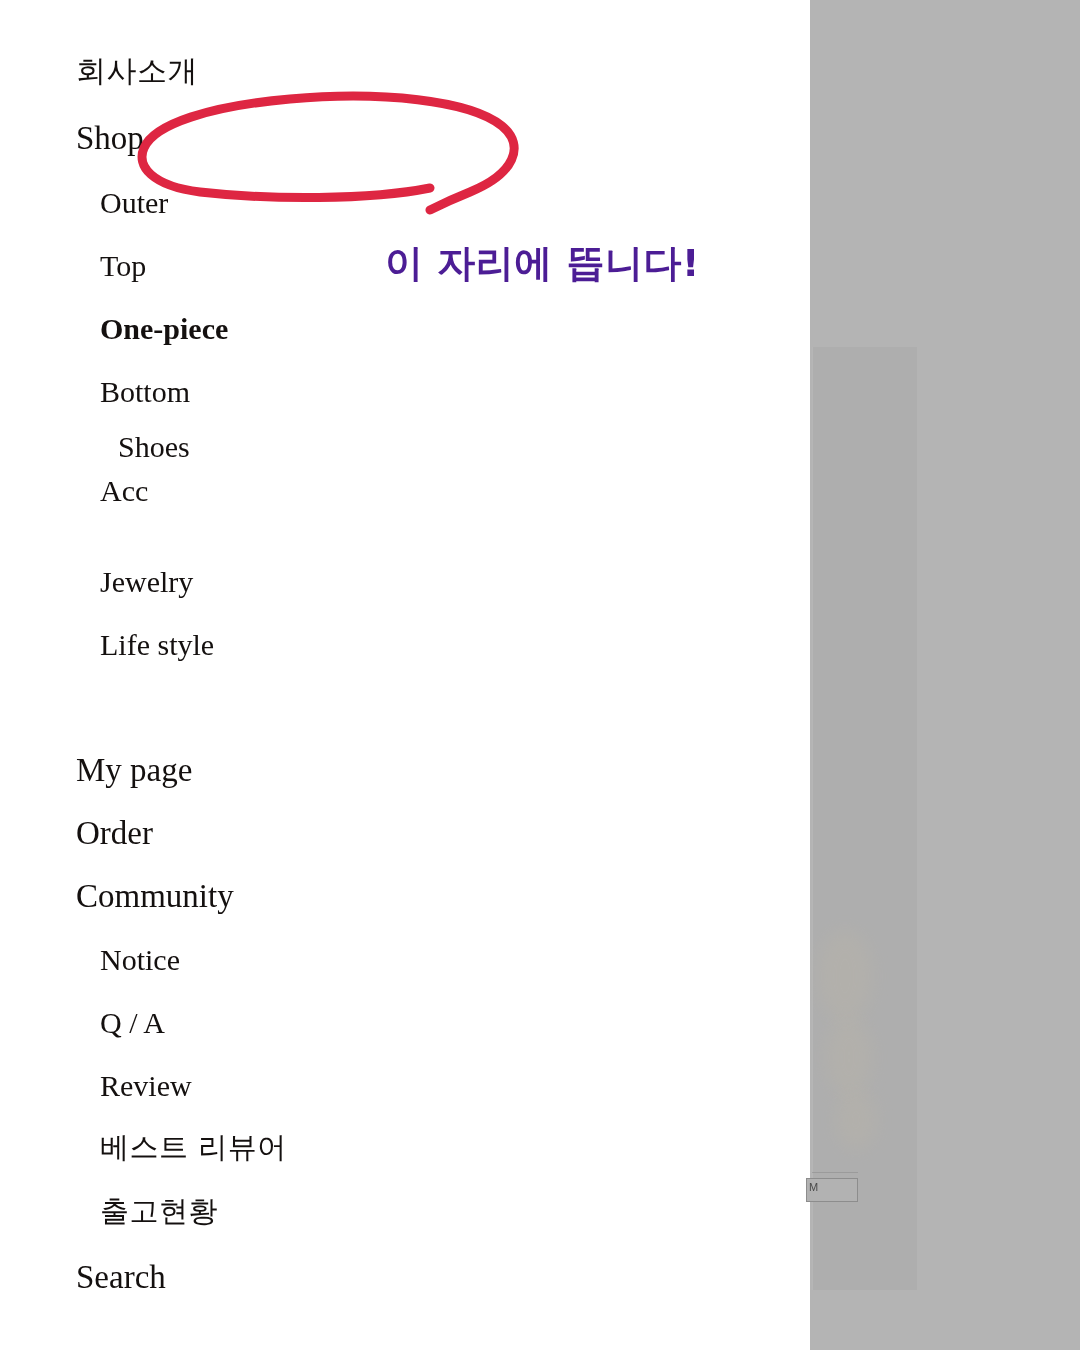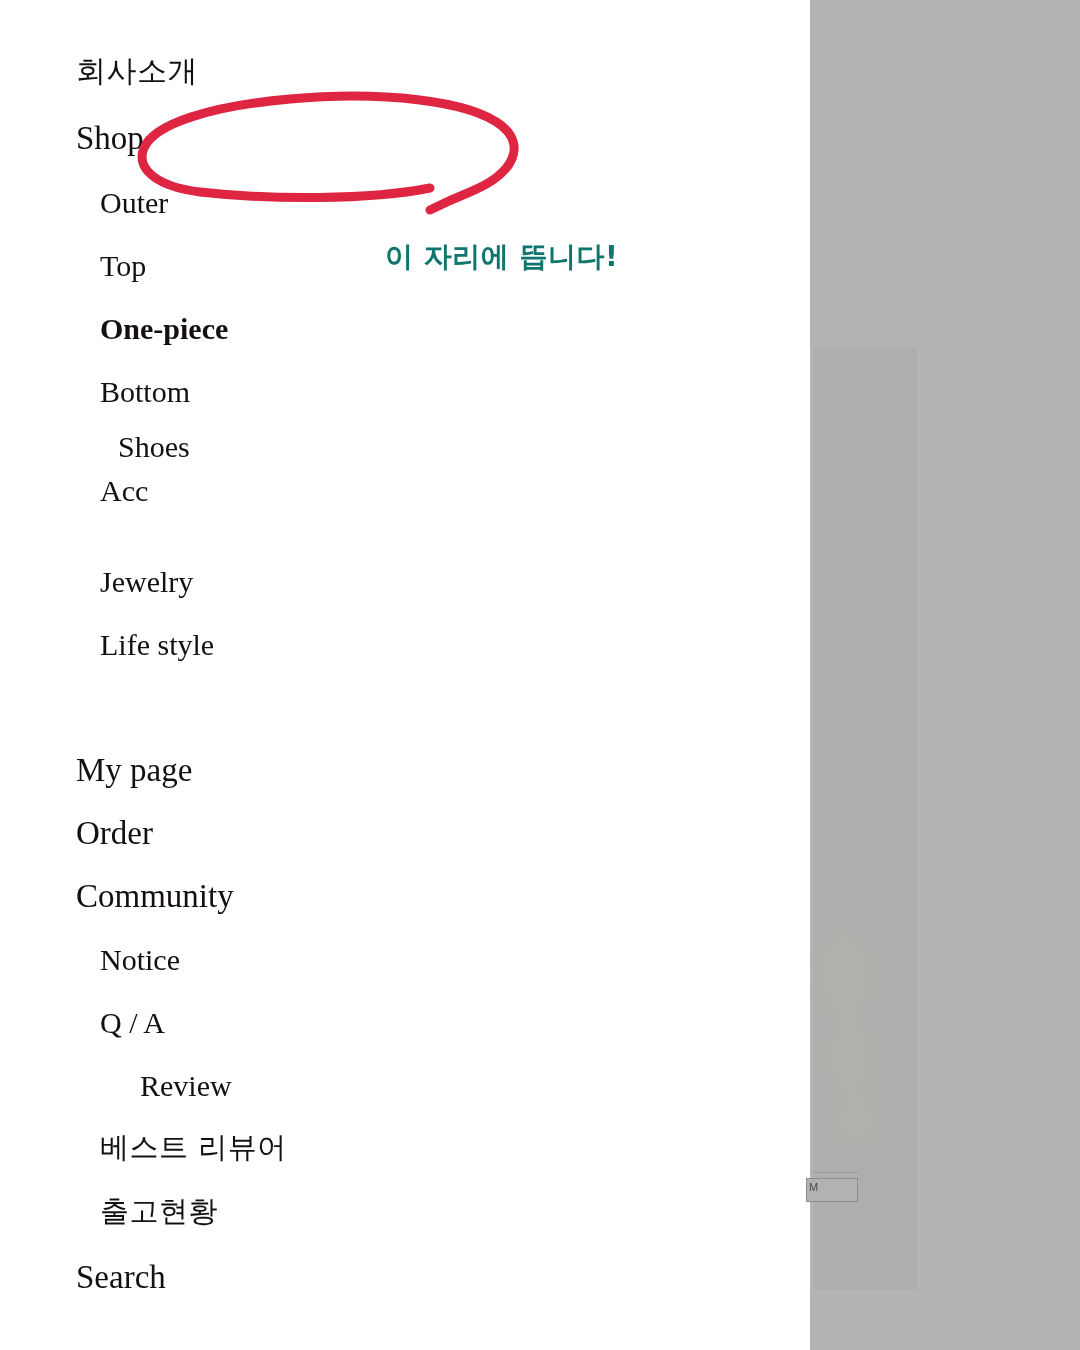--- a/index.html
+++ b/index.html
@@ -123,23 +123,23 @@
     top: 88px;
     width: 420px;
     height: 145px;
     pointer-events: none;
   }
   .annotation-text {
     position: absolute;
     left: 385px;
     top: 238px;
     font-family: "DejaVu Sans", "Liberation Sans", sans-serif;
-    font-size: 28px;
+    font-size: 38px;
     font-weight: 700;
-    color: #0f766e;
+    color: #4c1d95;
     white-space: nowrap;
     letter-spacing: 0.5px;
   }
 </style>
 </head>
 <body>
 
 <div id="screen">
 
   <div class="page-dim">
@@ -161,21 +161,21 @@
       <div class="menu-item level-1" style="top: 377px;">Bottom</div>
       <div class="menu-item level-1" style="top: 432px; margin-left: 18px;">Shoes</div>
       <div class="menu-item level-1" style="top: 476px;">Acc</div>
       <div class="menu-item level-1" style="top: 567px;">Jewelry</div>
       <div class="menu-item level-1" style="top: 630px;">Life style</div>
       <div class="menu-item level-0" style="top: 754px;">My page</div>
       <div class="menu-item level-0" style="top: 817px;">Order</div>
       <div class="menu-item level-0" style="top: 880px;">Community</div>
       <div class="menu-item level-1" style="top: 945px;">Notice</div>
       <div class="menu-item level-1" style="top: 1008px;">Q / A</div>
-      <div class="menu-item level-1" style="top: 1071px; margin-left: 40px;">Review</div>
+      <div class="menu-item level-1" style="top: 1071px;">Review</div>
       <div class="menu-item level-1 kr" style="top: 1133px;">베스트 리뷰어</div>
       <div class="menu-item level-1 kr" style="top: 1197px;">출고현황</div>
       <div class="menu-item level-0" style="top: 1261px;">Search</div>
     </nav>
 
   <svg class="annotation-circle" viewBox="0 0 420 145" xmlns="http://www.w3.org/2000/svg">
     <path d="M 300 100
              C 240 112, 140 112, 70 104
              C 22 98, 6 78, 14 60
              C 24 36, 80 18, 160 11

